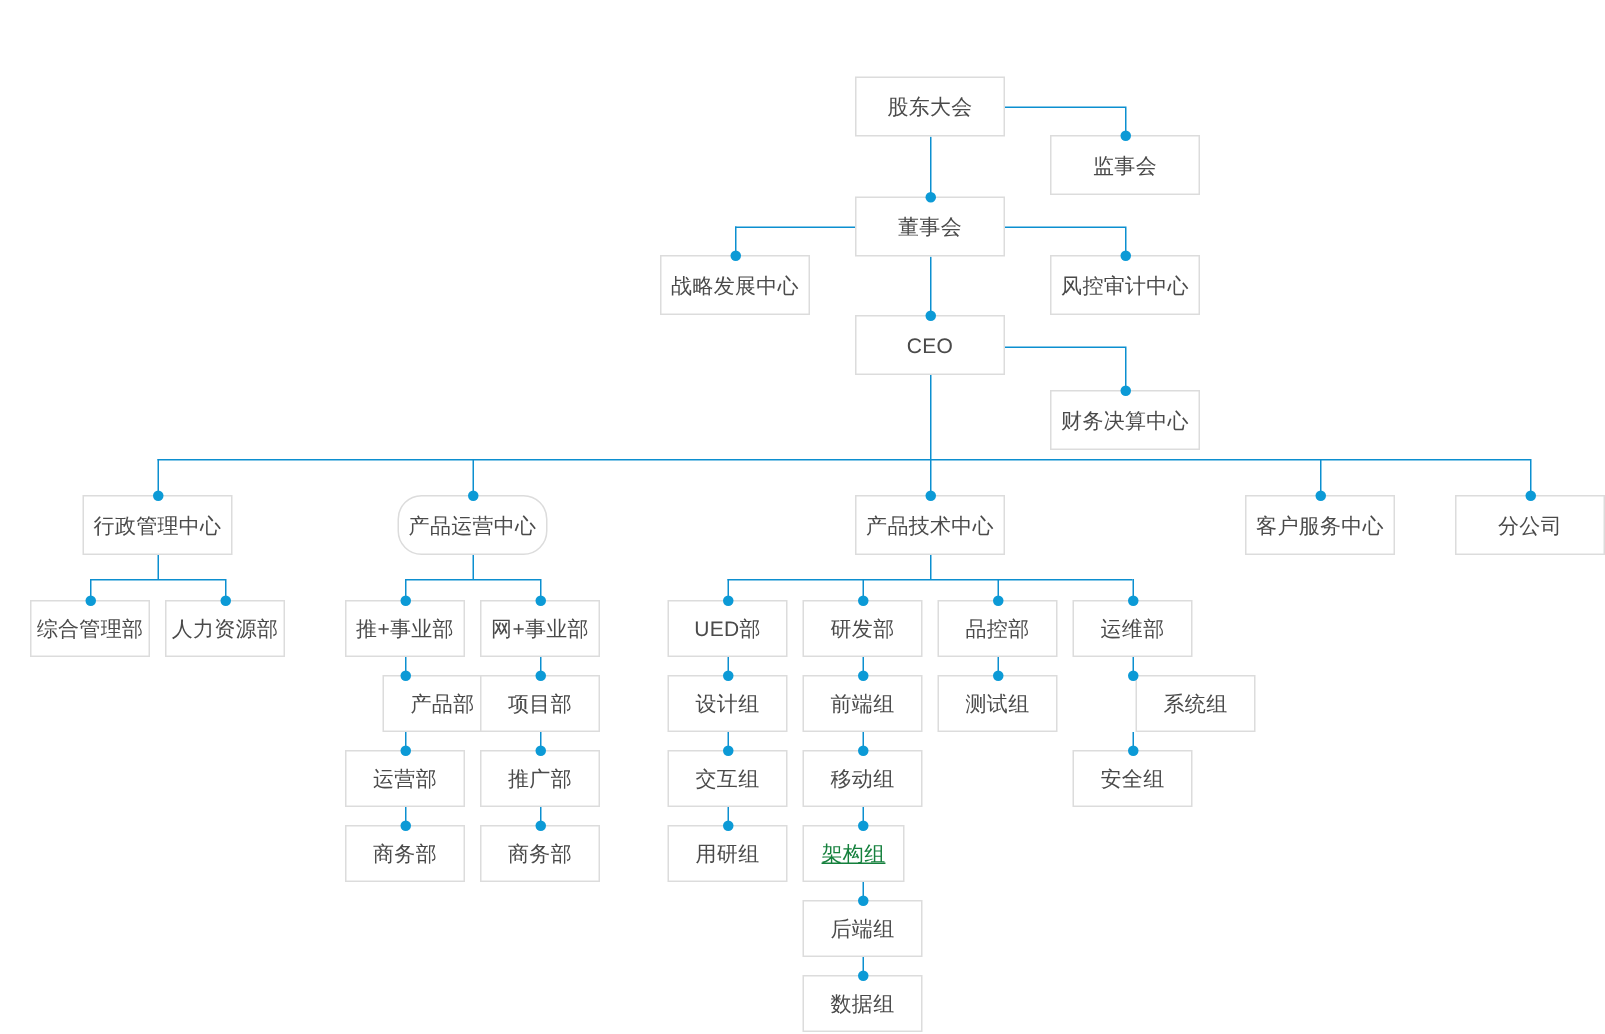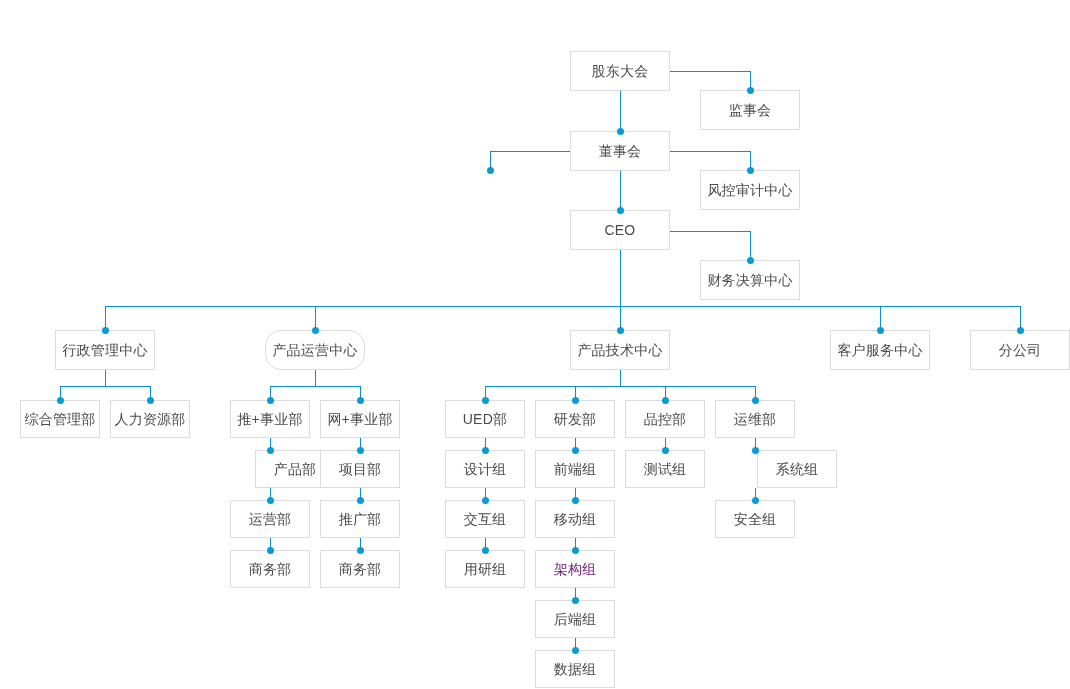--- a/index.html
+++ b/index.html
@@ -136,20 +136,21 @@
     <div class="dot" style="left: 575px; top: 500px; background: rgb(12, 154, 214);"></div>
     <div class="dot" style="left: 575px; top: 550px; background: rgb(12, 154, 214);"></div>
     <div class="dot" style="left: 575px; top: 600px; background: rgb(12, 154, 214);"></div>
     <div class="dot" style="left: 575px; top: 650px; background: rgb(12, 154, 214);"></div>
     <div class="dot" style="left: 665px; top: 450px; background: rgb(12, 154, 214);"></div>
     <div class="dot" style="left: 755px; top: 450px; background: rgb(12, 154, 214);"></div>
     <div class="dot" style="left: 755px; top: 500px; background: rgb(12, 154, 214);"></div>
     <div class="node" style="left: 570px; top: 51px; width: 100px; height: 40px; border-color: rgb(220, 220, 220); color: rgb(74, 74, 74);">股东大会</div>
     <div class="node" style="left: 700px; top: 90px; width: 100px; height: 40px; border-color: rgb(220, 220, 220); color: rgb(74, 74, 74);">监事会</div>
     <div class="node" style="left: 570px; top: 131px; width: 100px; height: 40px; border-color: rgb(220, 220, 220); color: rgb(74, 74, 74);">董事会</div>
+    <div class="node" style="left: 440px; top: 170px; width: 100px; height: 40px; border-color: rgb(220, 220, 220); color: rgb(74, 74, 74);">战略发展中心</div>
     <div class="node" style="left: 700px; top: 170px; width: 100px; height: 40px; border-color: rgb(220, 220, 220); color: rgb(74, 74, 74);">风控审计中心</div>
     <div class="node" style="left: 570px; top: 210px; width: 100px; height: 40px; border-color: rgb(220, 220, 220); color: rgb(74, 74, 74);">CEO</div>
     <div class="node" style="left: 700px; top: 260px; width: 100px; height: 40px; border-color: rgb(220, 220, 220); color: rgb(74, 74, 74);">财务决算中心</div>
     <div class="node" style="left: 55px; top: 330px; width: 100px; height: 40px; border-color: rgb(220, 220, 220); color: rgb(74, 74, 74);">行政管理中心</div>
     <div class="node" style="left: 265px; top: 330px; width: 100px; height: 40px; border-color: rgb(220, 220, 220); color: rgb(74, 74, 74); border-radius: 16px;">产品运营中心</div>
     <div class="node" style="left: 570px; top: 330px; width: 100px; height: 40px; border-color: rgb(220, 220, 220); color: rgb(74, 74, 74);">产品技术中心</div>
     <div class="node" style="left: 830px; top: 330px; width: 100px; height: 40px; border-color: rgb(220, 220, 220); color: rgb(74, 74, 74);">客户服务中心</div>
     <div class="node" style="left: 970px; top: 330px; width: 100px; height: 40px; border-color: rgb(220, 220, 220); color: rgb(74, 74, 74);">分公司</div>
     <div class="node" style="left: 20px; top: 400px; width: 80px; height: 38px; border-color: rgb(220, 220, 220); color: rgb(74, 74, 74);">综合管理部</div>
     <div class="node" style="left: 110px; top: 400px; width: 80px; height: 38px; border-color: rgb(220, 220, 220); color: rgb(74, 74, 74);">人力资源部</div>
@@ -161,21 +162,21 @@
     <div class="node" style="left: 320px; top: 450px; width: 80px; height: 38px; border-color: rgb(220, 220, 220); color: rgb(74, 74, 74);">项目部</div>
     <div class="node" style="left: 320px; top: 500px; width: 80px; height: 38px; border-color: rgb(220, 220, 220); color: rgb(74, 74, 74);">推广部</div>
     <div class="node" style="left: 320px; top: 550px; width: 80px; height: 38px; border-color: rgb(220, 220, 220); color: rgb(74, 74, 74);">商务部</div>
     <div class="node" style="left: 445px; top: 400px; width: 80px; height: 38px; border-color: rgb(220, 220, 220); color: rgb(74, 74, 74);">UED部</div>
     <div class="node" style="left: 445px; top: 450px; width: 80px; height: 38px; border-color: rgb(220, 220, 220); color: rgb(74, 74, 74);">设计组</div>
     <div class="node" style="left: 445px; top: 500px; width: 80px; height: 38px; border-color: rgb(220, 220, 220); color: rgb(74, 74, 74);">交互组</div>
     <div class="node" style="left: 445px; top: 550px; width: 80px; height: 38px; border-color: rgb(220, 220, 220); color: rgb(74, 74, 74);">用研组</div>
     <div class="node" style="left: 535px; top: 400px; width: 80px; height: 38px; border-color: rgb(220, 220, 220); color: rgb(74, 74, 74);">研发部</div>
     <div class="node" style="left: 535px; top: 450px; width: 80px; height: 38px; border-color: rgb(220, 220, 220); color: rgb(74, 74, 74);">前端组</div>
     <div class="node" style="left: 535px; top: 500px; width: 80px; height: 38px; border-color: rgb(220, 220, 220); color: rgb(74, 74, 74);">移动组</div>
-    <div class="node" style="left: 535px; top: 550px; width: 80px; height: 38px; border-color: rgb(220, 220, 220); color: #701a75;">架构组</div>
+    <div class="node" style="left: 535px; top: 550px; width: 68px; height: 38px; border-color: rgb(220, 220, 220); color: #15803d; text-decoration: underline;">架构组</div>
     <div class="node" style="left: 535px; top: 600px; width: 80px; height: 38px; border-color: rgb(220, 220, 220); color: rgb(74, 74, 74);">后端组</div>
     <div class="node" style="left: 535px; top: 650px; width: 80px; height: 38px; border-color: rgb(220, 220, 220); color: rgb(74, 74, 74);">数据组</div>
     <div class="node" style="left: 625px; top: 400px; width: 80px; height: 38px; border-color: rgb(220, 220, 220); color: rgb(74, 74, 74);">品控部</div>
     <div class="node" style="left: 625px; top: 450px; width: 80px; height: 38px; border-color: rgb(220, 220, 220); color: rgb(74, 74, 74);">测试组</div>
     <div class="node" style="left: 715px; top: 400px; width: 80px; height: 38px; border-color: rgb(220, 220, 220); color: rgb(74, 74, 74);">运维部</div>
     <div class="node" style="left: 715px; top: 450px; width: 80px; height: 38px; border-color: rgb(220, 220, 220); color: rgb(74, 74, 74); margin-left: 42px;">系统组</div>
     <div class="node" style="left: 715px; top: 500px; width: 80px; height: 38px; border-color: rgb(220, 220, 220); color: rgb(74, 74, 74);">安全组</div>
   </div>
 
 </body></html>

